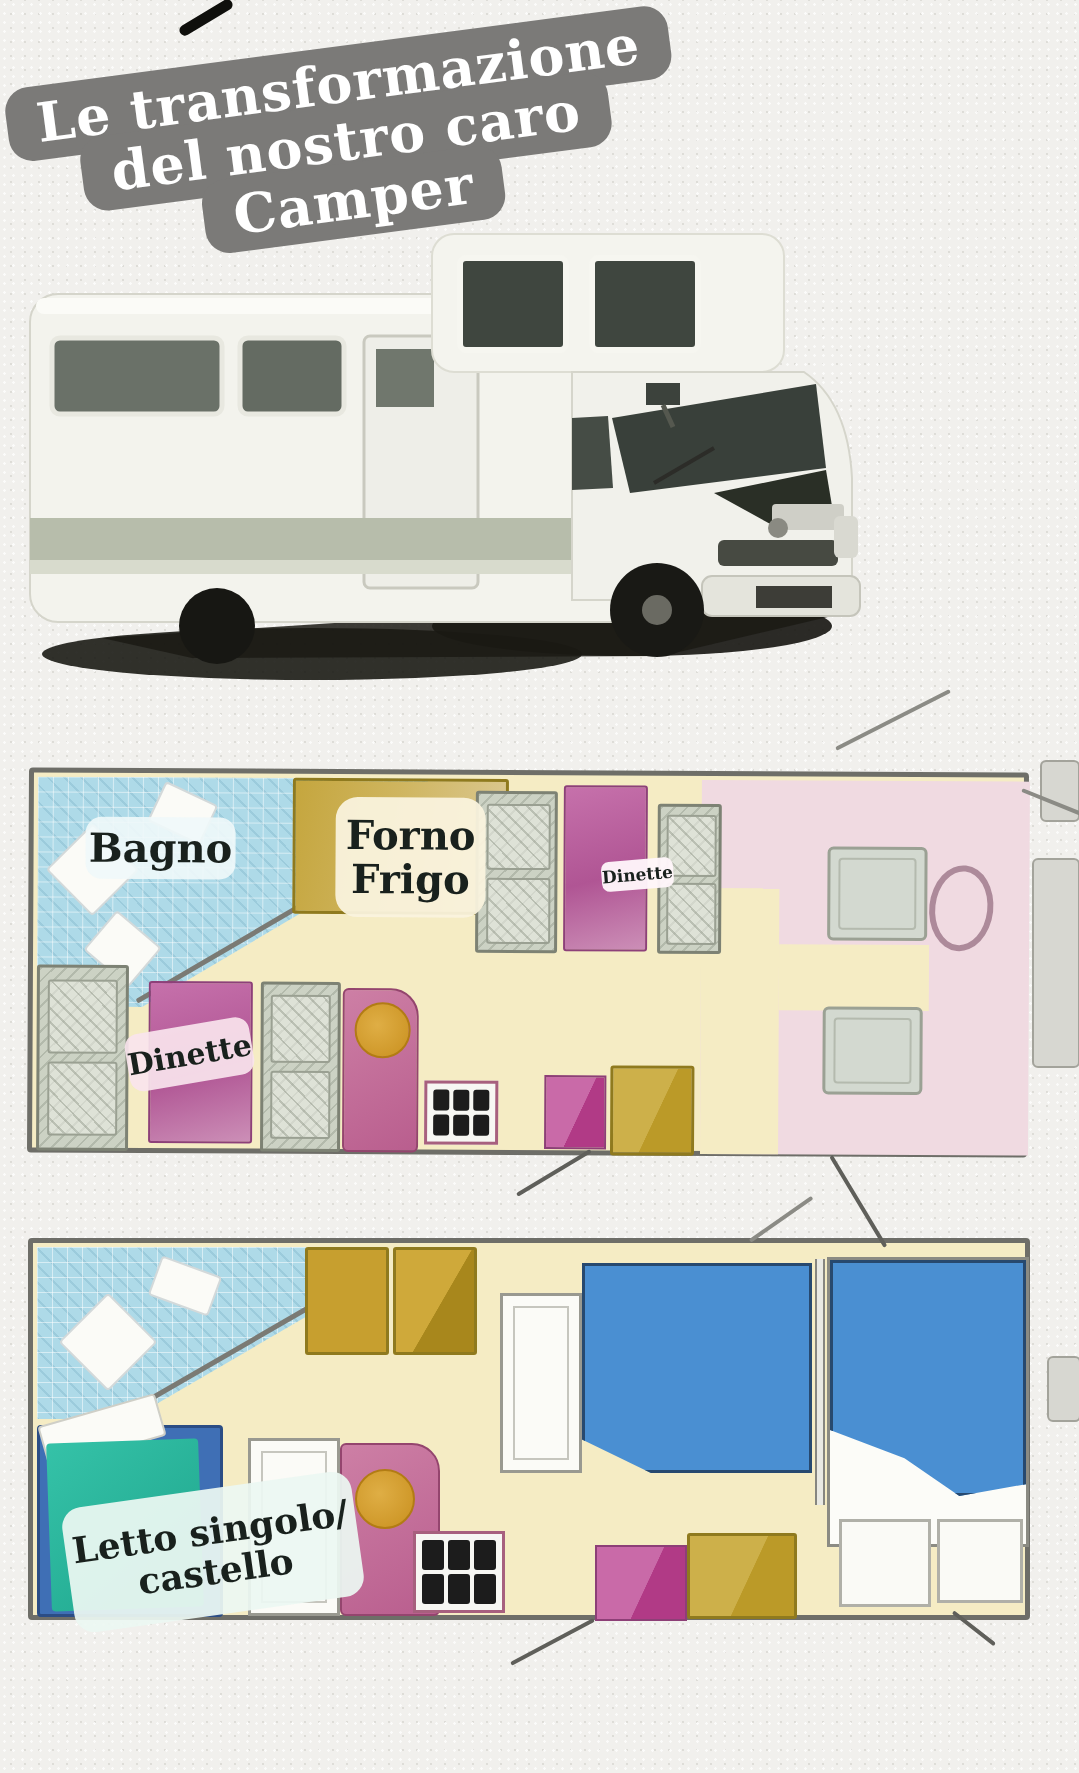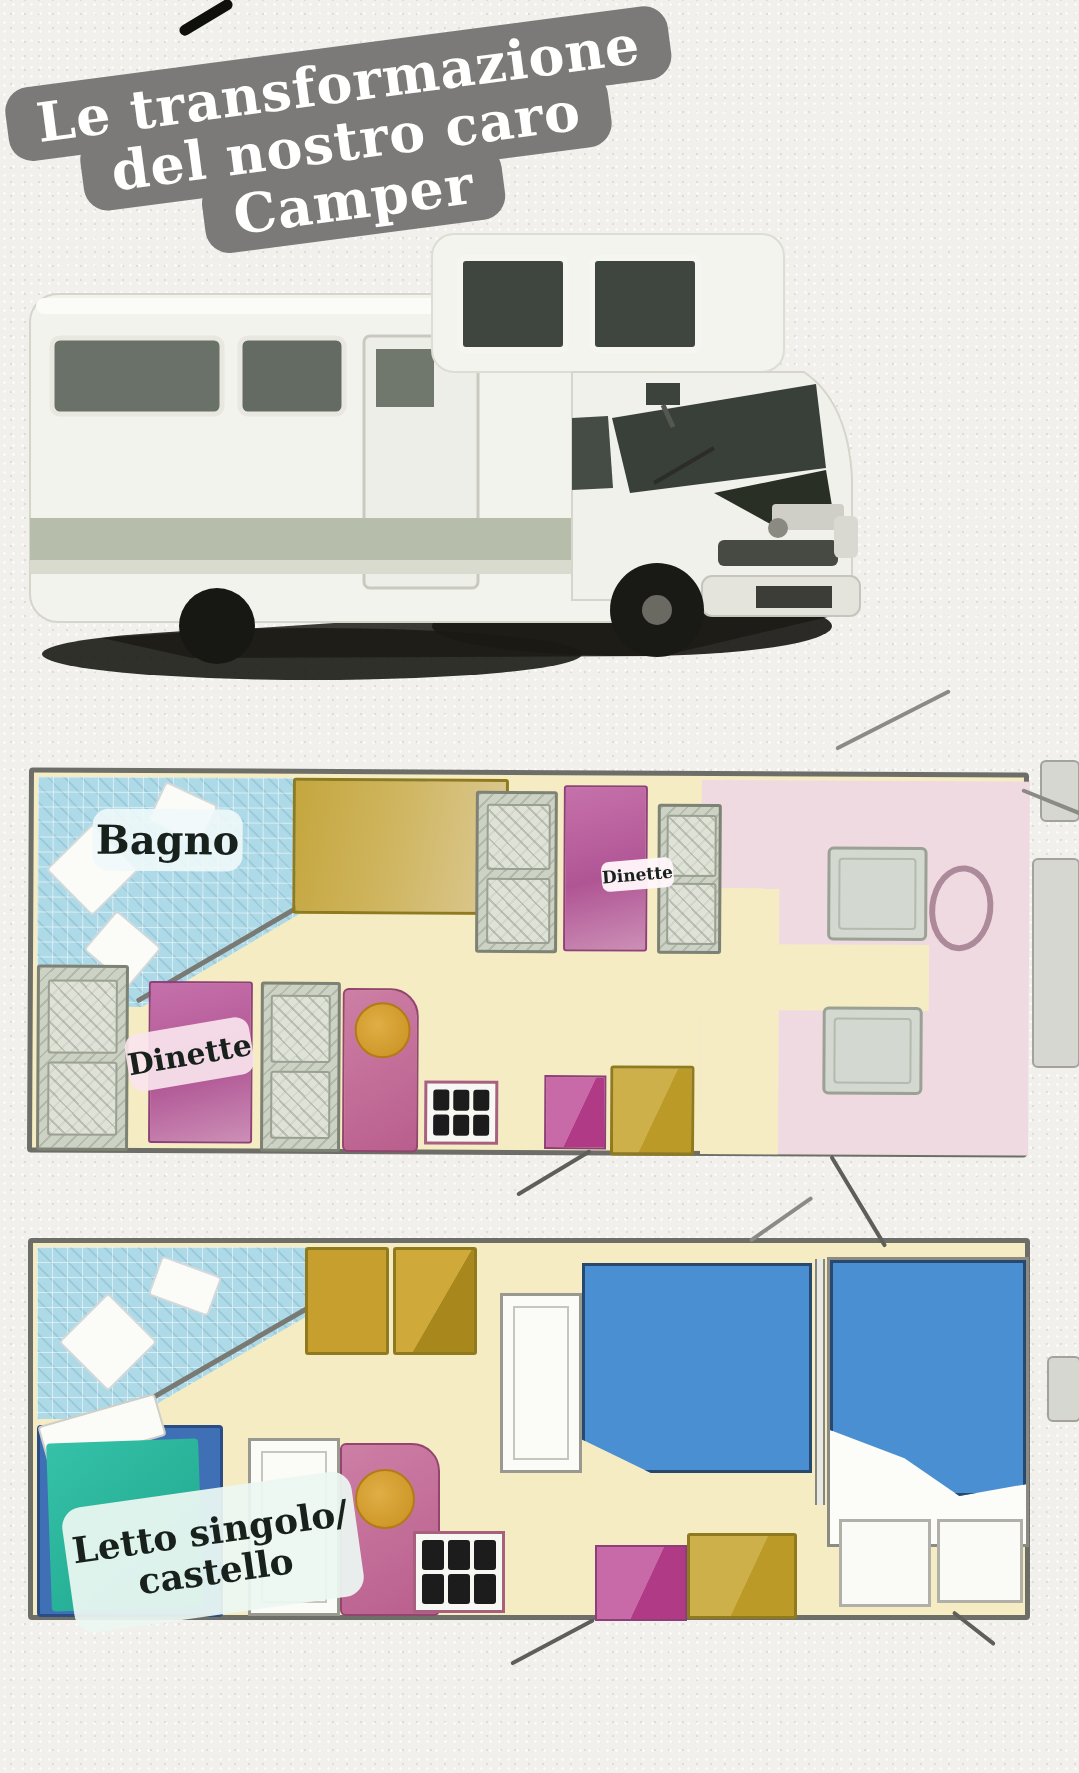--- a/index.html
+++ b/index.html
@@ -187,22 +187,26 @@
   <div id="plan-day" class="abs plan">
 
     <div class="abs bath" style="left:4px;top:4px;width:390px;height:230px;clip-path:polygon(0 0,100% 0,100% 26%,27% 100%,0 100%);"></div>
     <div class="abs fixture" style="left:26px;top:64px;width:62px;height:62px;transform:rotate(45deg);"></div>
     <div class="abs fixture" style="left:120px;top:18px;width:54px;height:40px;transform:rotate(25deg);"></div>
     <div class="abs fixture" style="left:60px;top:150px;width:55px;height:48px;transform:rotate(40deg);"></div>
     <div class="abs wallline" style="left:104px;top:226px;width:332px;transform:rotate(-30.6deg);"></div>
 
     <div class="abs gold" style="left:259px;top:4px;width:216px;height:136px;background:linear-gradient(100deg,#c5a63e 0%,#cfb55f 45%,#dcca96 100%);"></div>
 
-    <div class="abs tag tag-bagno" style="left:52px;top:36px;width:150px;height:62px;margin-left:7px;">
+    <div class="abs tag tag-bagno" style="left:52px;top:44px;width:150px;height:62px;">
       <span>Bagno</span>
+    </div>
+    <div class="abs tag tag-forno" style="left:302px;top:23px;width:150px;height:120px;">
+      <span>Forno</span>
+      <span>Frigo</span>
     </div>
 
     <div class="abs cab" style="left:668px;top:4px;width:328px;height:374px;"></div>
     <div class="abs floorpatch" style="left:668px;top:112px;width:78px;height:266px;"></div>
     <div class="abs floorpatch" style="left:746px;top:168px;width:150px;height:66px;"></div>
     <div class="abs seat" style="left:794px;top:70px;width:100px;height:94px;"></div>
     <div class="abs seat" style="left:790px;top:230px;width:100px;height:88px;"></div>
     <div class="abs steering" style="left:896px;top:88px;width:52px;height:74px;transform:rotate(6deg);"></div>
 
     <div class="abs bench" style="left:442px;top:16px;width:82px;height:162px;">

